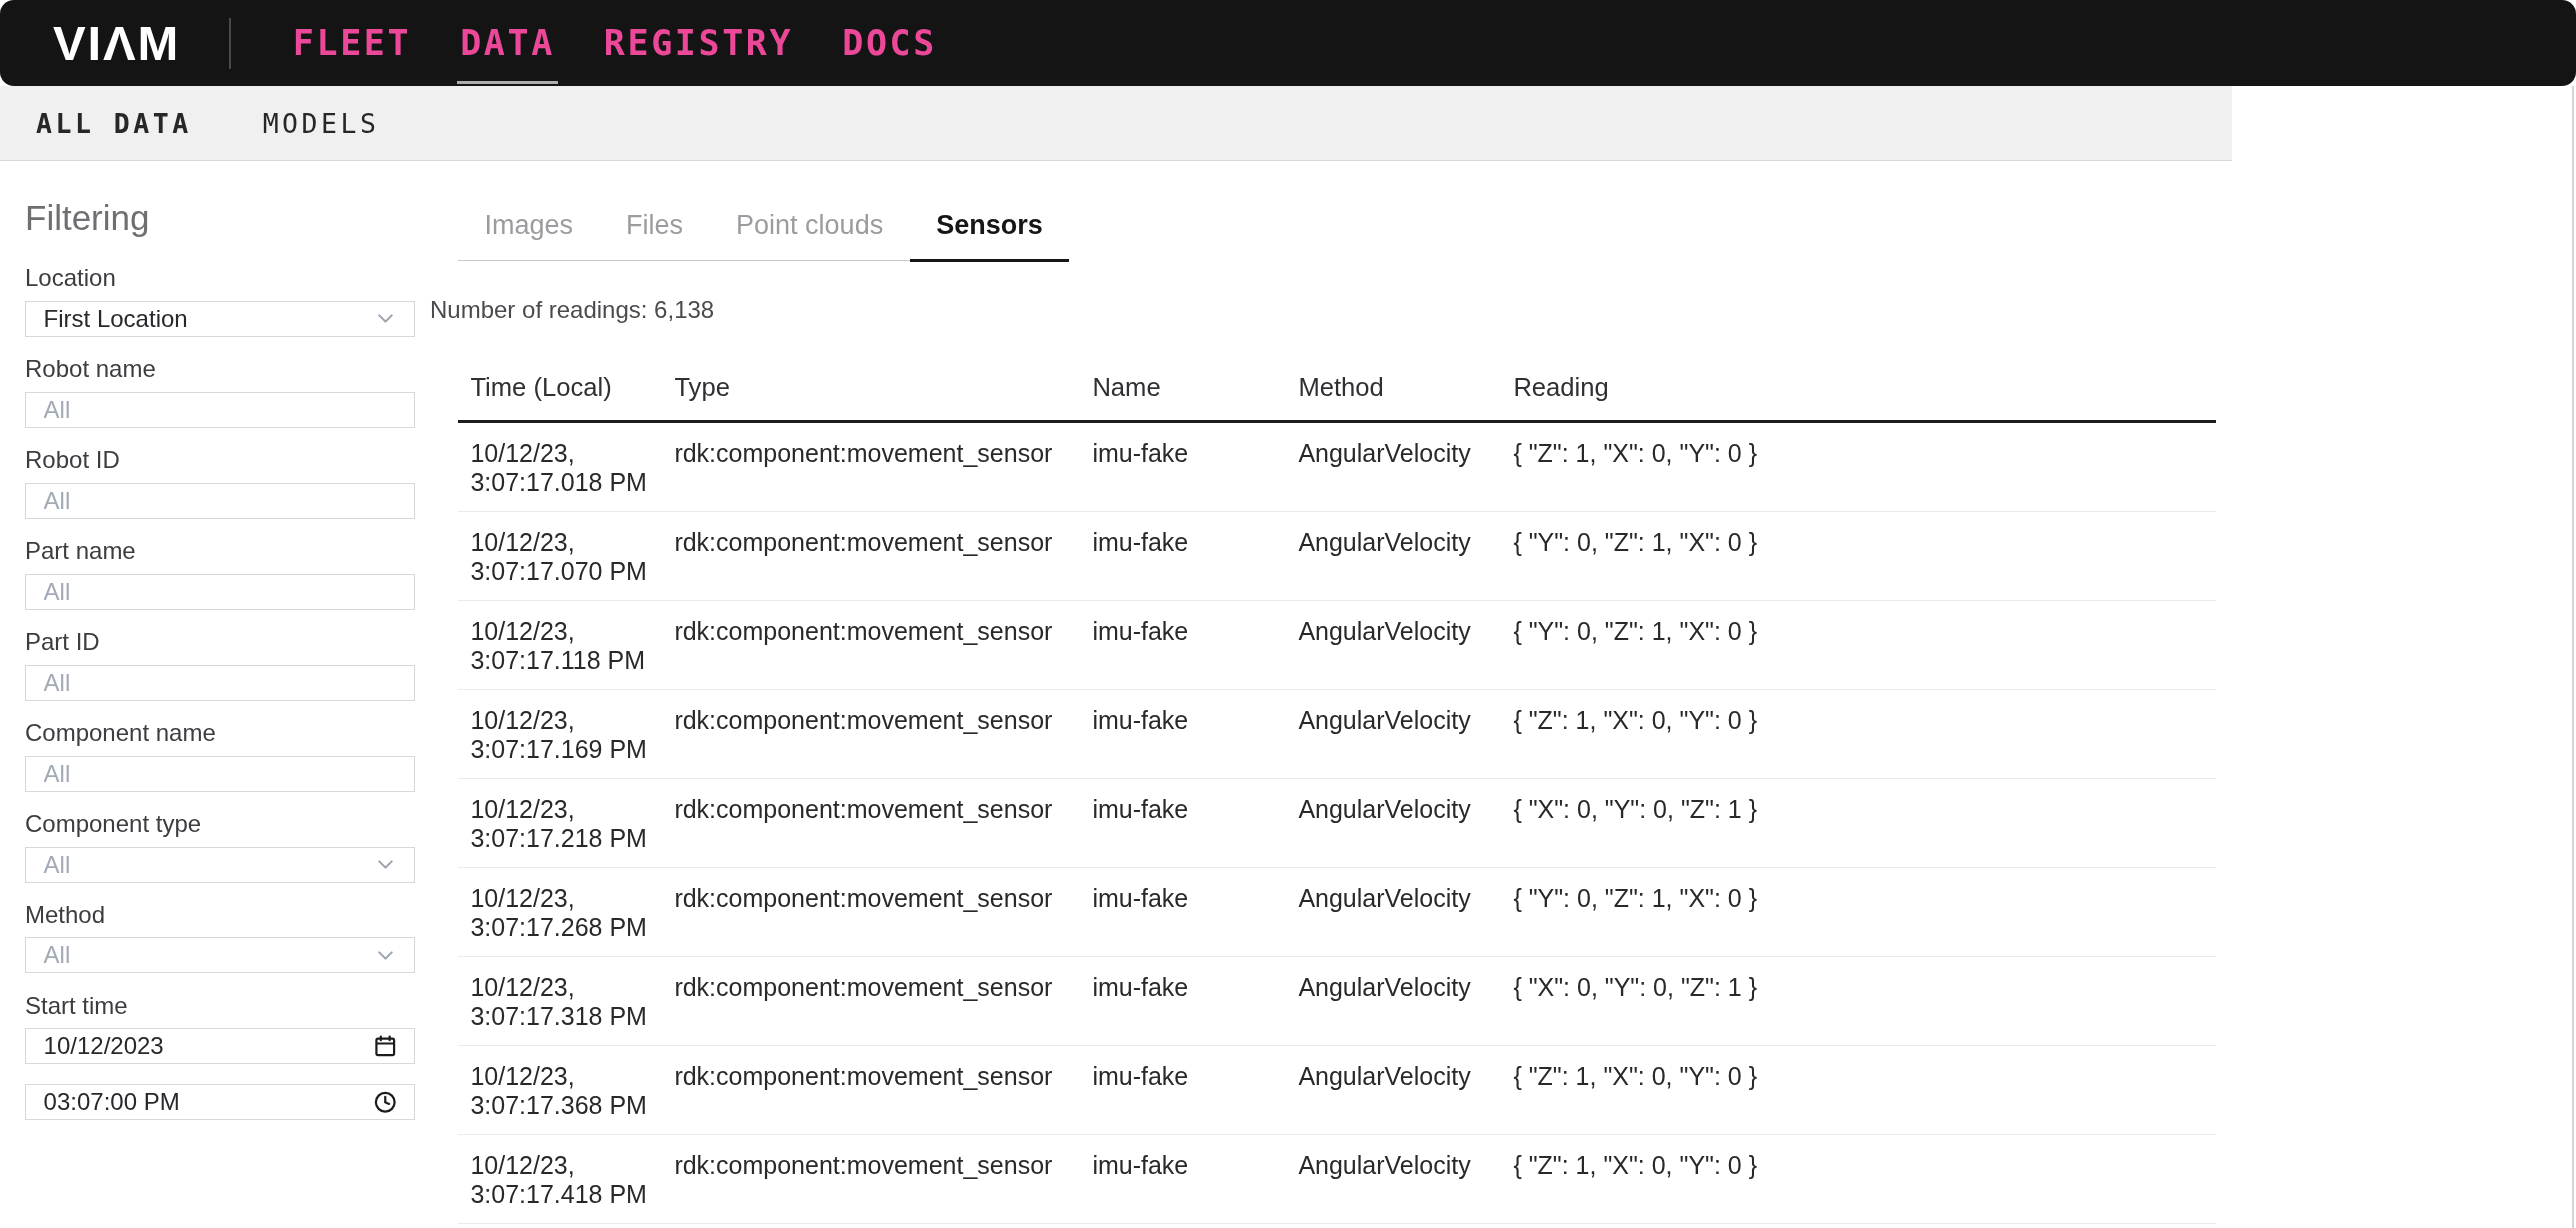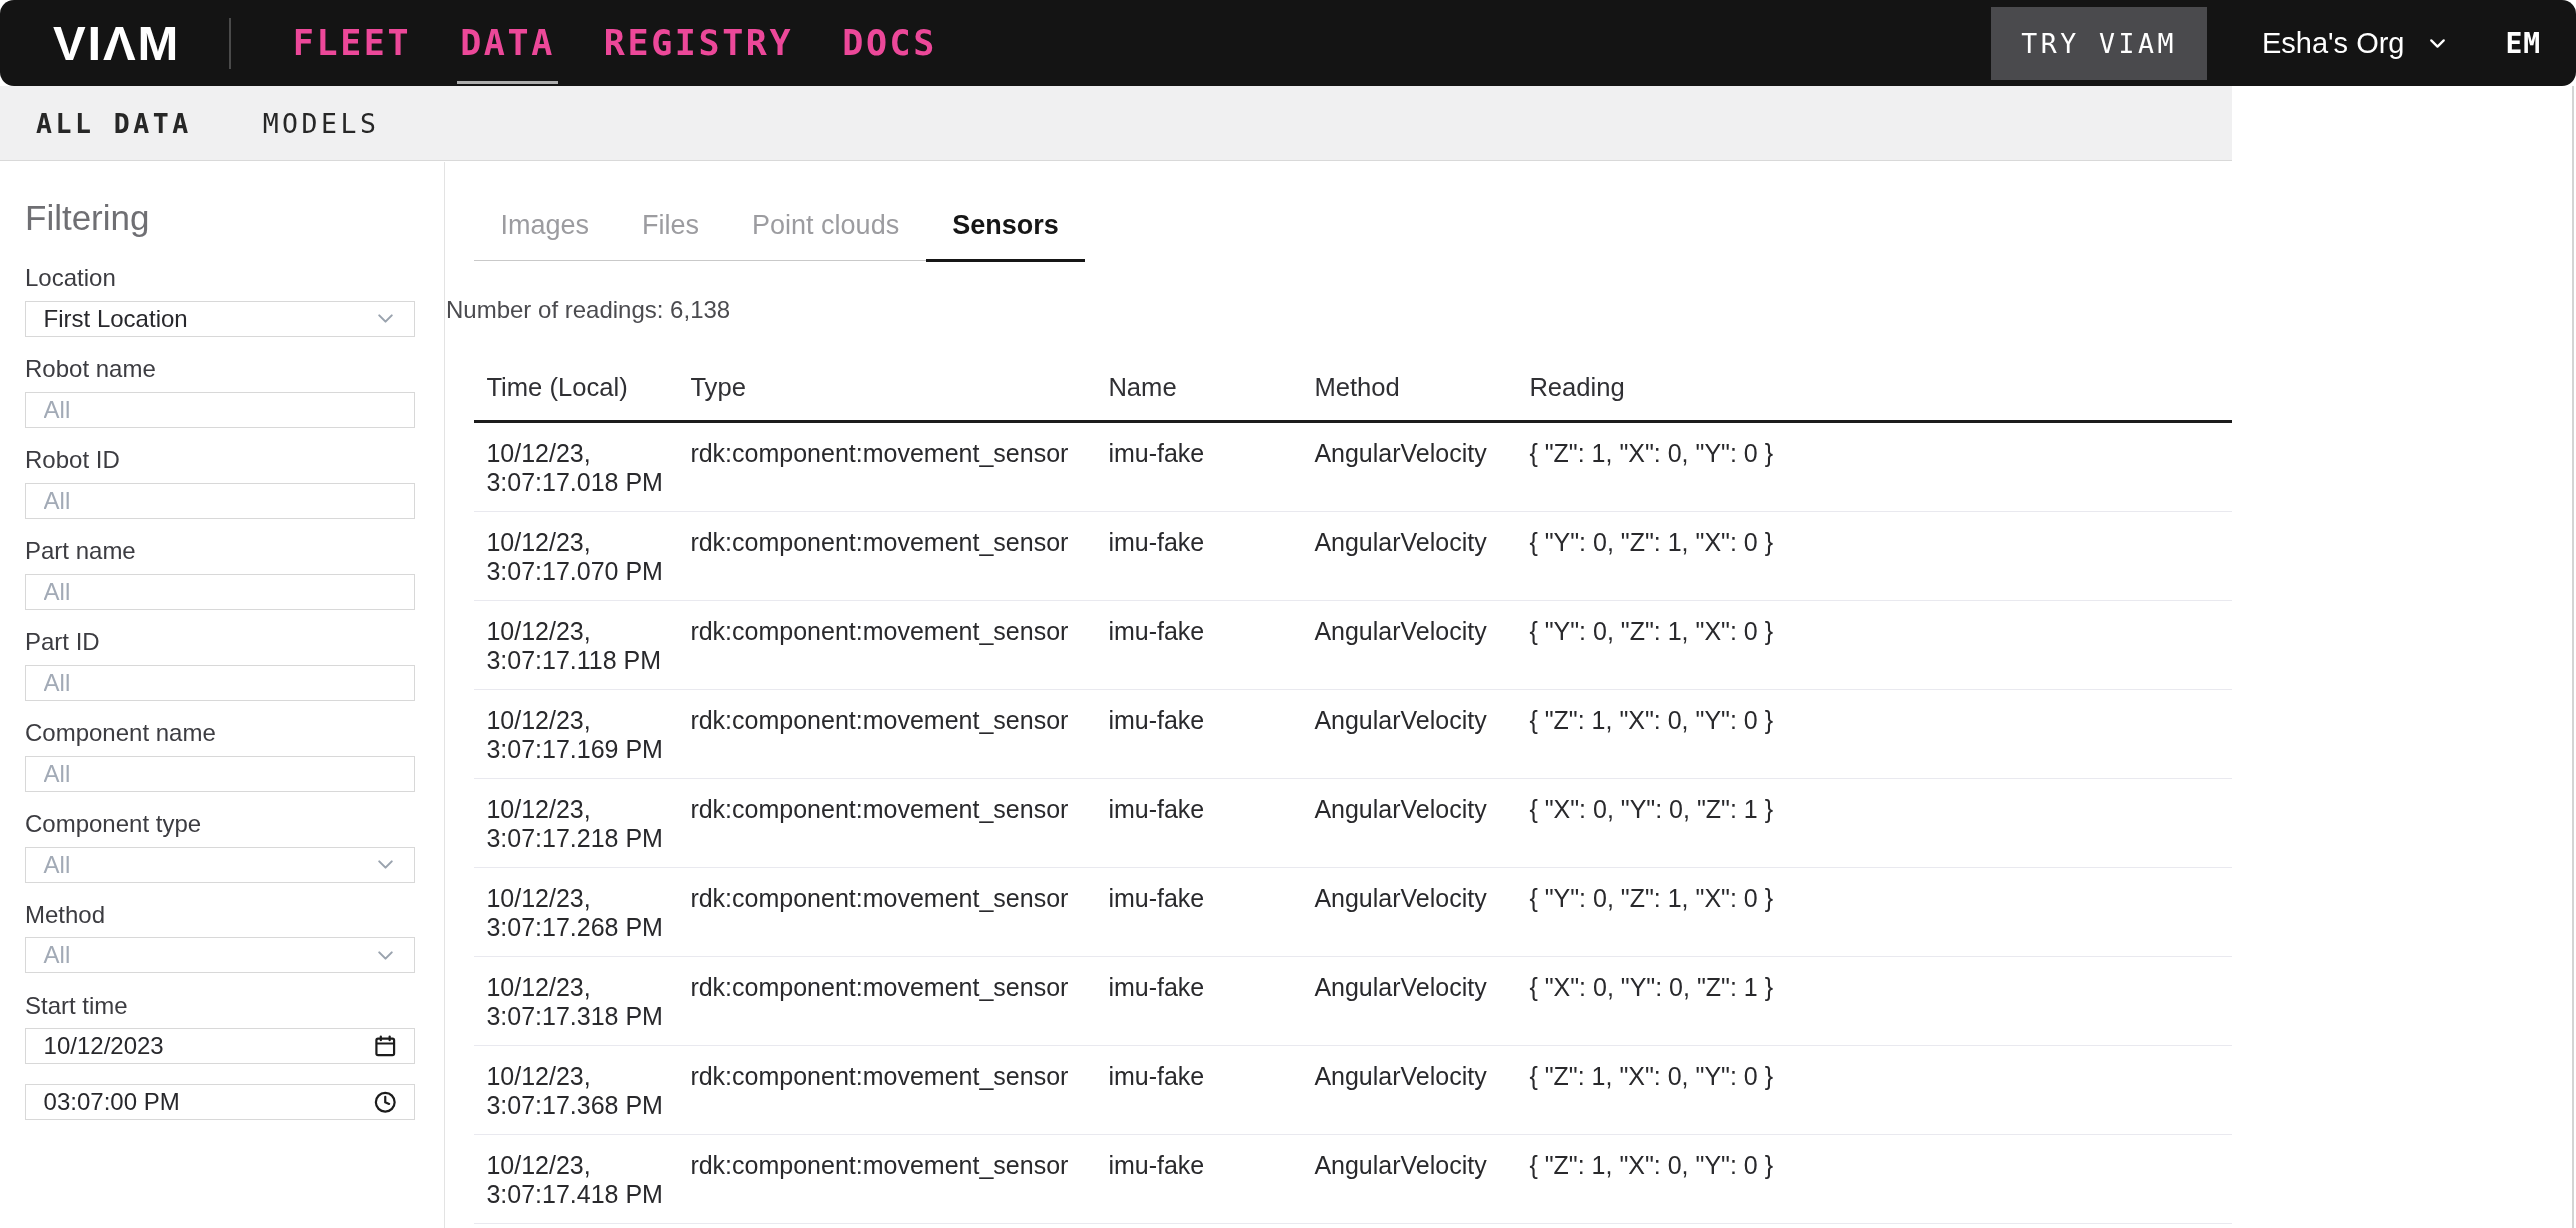--- a/index.html
+++ b/index.html
@@ -45,21 +45,21 @@
     background:#fff; display:flex; align-items:center; padding:0 16px 0 17.6px;
     font-size:24px; color:#28282c; position:relative; }
   input.control { display:block; padding:0 16px 0 17.6px; outline:none;
     font-family:"Liberation Sans", sans-serif; }
   input.control::placeholder { color:#a2aab6; opacity:1; }
   .control .value { flex:1; color:#28282c; }
   .control .placeholder { flex:1; color:#a2aab6; }
   .control .right-icon { display:flex; align-items:center; }
 
   
-  .main { position:absolute; top:162px; left:446px; width:1786px; height:1066px;
+  .main { position:absolute; top:162px; left:430px; width:1786px; height:1066px;
     background:#ffffff; overflow:hidden; }
   .tabs { display:inline-flex; margin-left:28px; margin-top:48px;
     border-bottom:1.8px solid #c9c9c9; }
   .tab { position:relative; padding:0 26.5px 19.4px 26.5px; font-size:27px;
     color:#9c9ca0; cursor:pointer; }
   .tab.active { color:#161616; font-weight:bold; }
   .tab.active::after { content:""; position:absolute; left:0; right:0; bottom:-1.8px;
     height:3.5px; background:#161616; }
   .readings { margin-top:35px; font-size:24px; color:#4b4b4f;
     font-weight:400; }
@@ -77,32 +77,20 @@
 <body>
 
 <div class="topnav">
   <div class="logo">VIΛM</div>
   <div class="nav-divider"></div>
   <div class="nav-items">
     <div class="nav-item">FLEET</div>
     <div class="nav-item active">DATA</div>
     <div class="nav-item">REGISTRY</div>
     <div class="nav-item">DOCS</div>
-  </div>
-  <div class="topnav-right">
-    <button class="try-btn">TRY VIAM</button>
-    <div class="org">
-      <span class="org-name">Esha's Org</span>
-      <span class="org-chevron">
-        <svg width="25" height="25" viewBox="0 0 24 24" fill="none" stroke="#ffffff" stroke-width="2.2" stroke-linecap="round" stroke-linejoin="round">
-            <polyline points="6,9 12,15 18,9"></polyline>
-          </svg>
-      </span>
-    </div>
-    <div class="avatar">EM</div>
   </div>
 </div>
 
 <div class="subnav">
   <div class="subnav-tab active">ALL DATA</div>
   <div class="subnav-tab inactive">MODELS</div>
 </div>
 
 <div class="sidebar">
   <div class="sidebar-title">Filtering</div>

